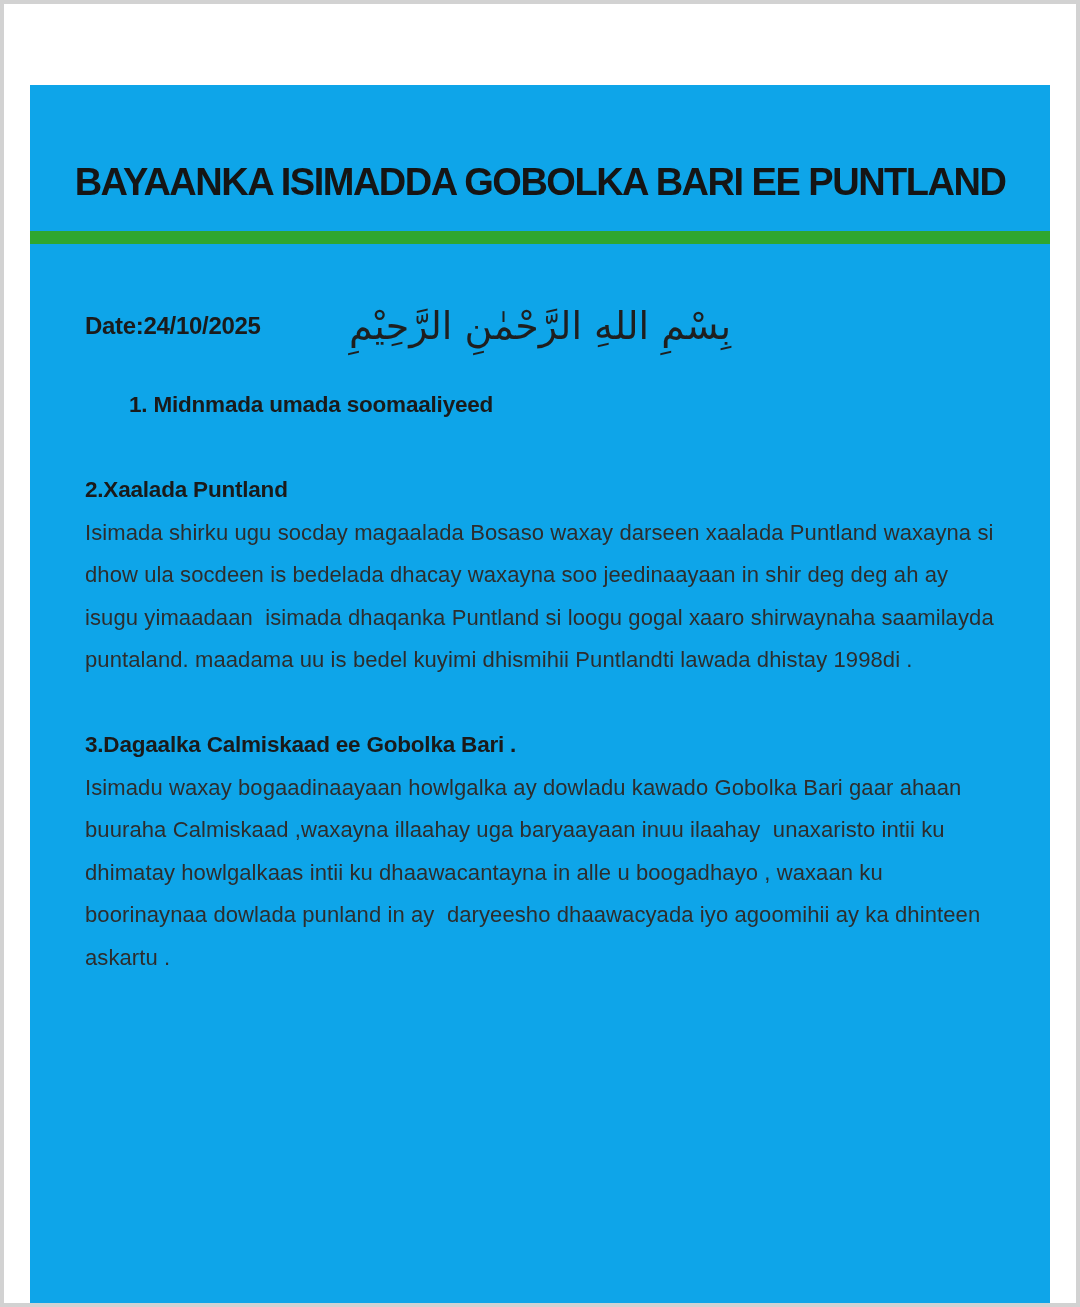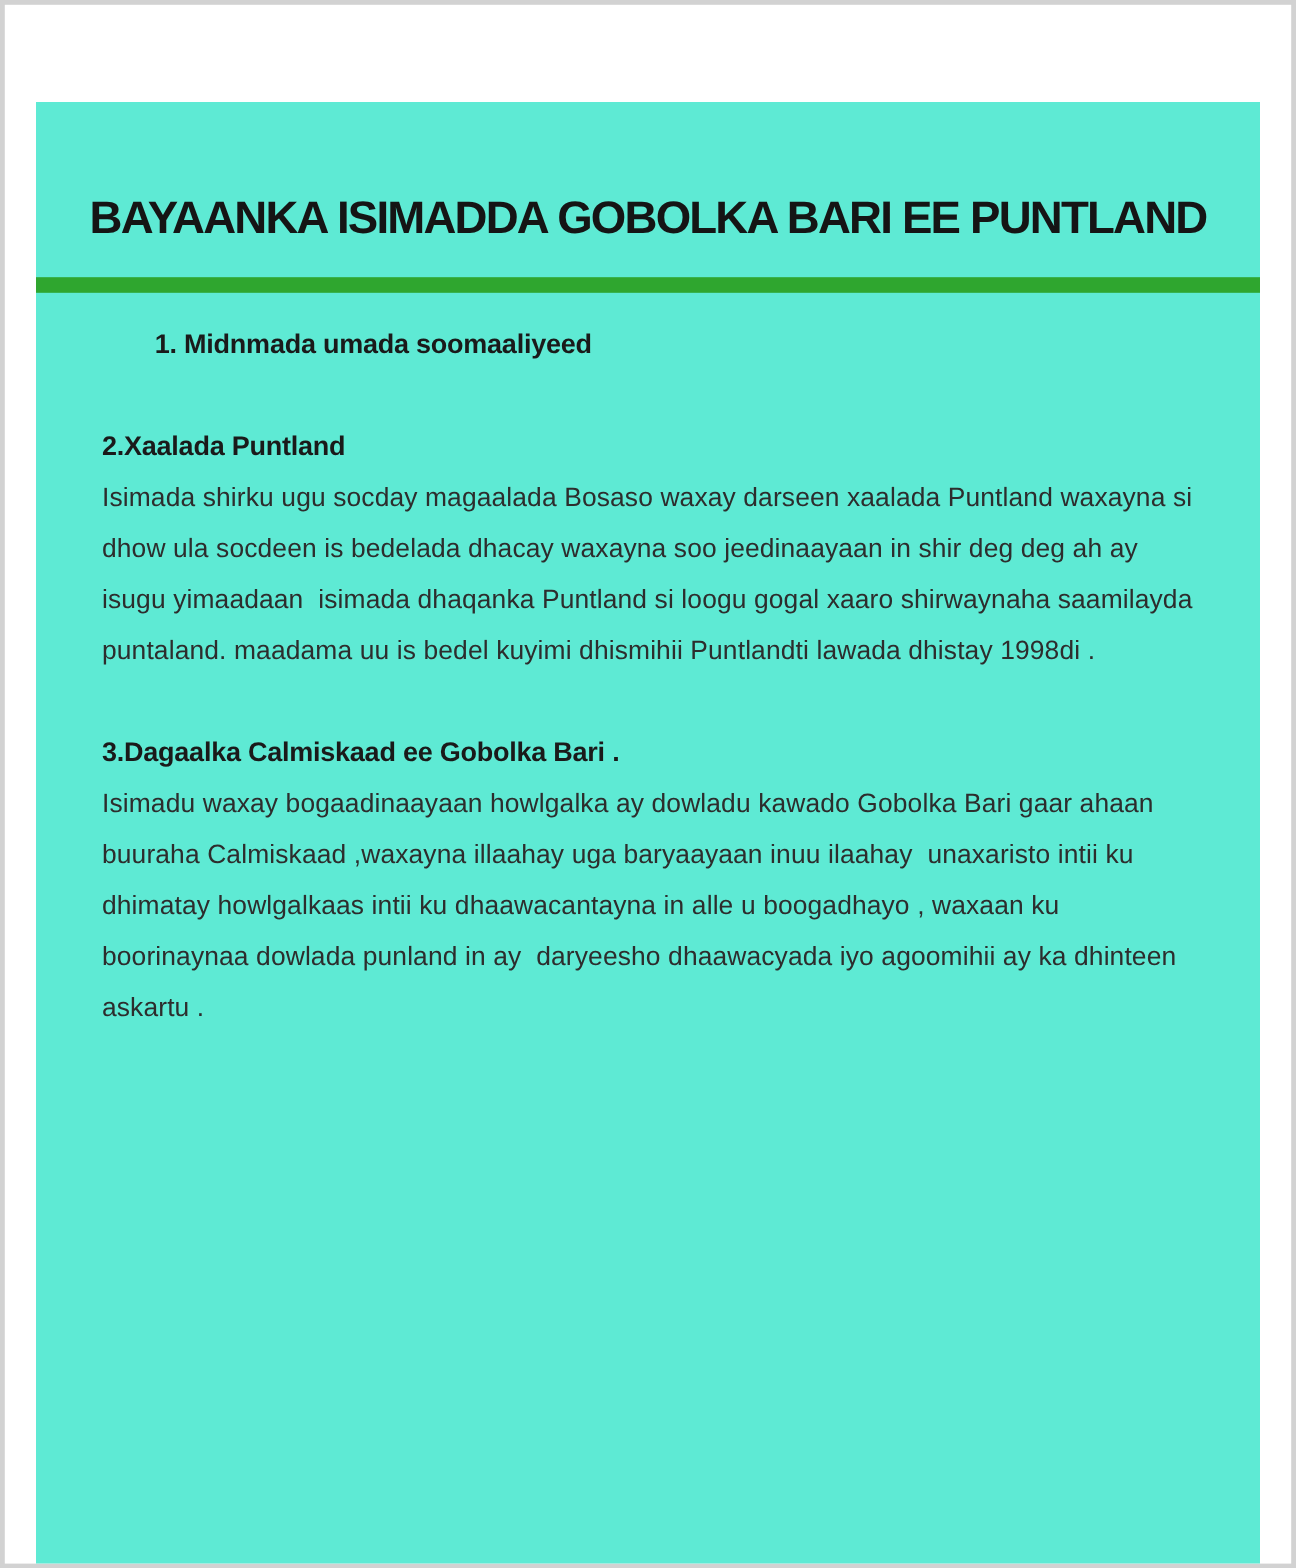--- a/index.html
+++ b/index.html
@@ -10,21 +10,21 @@
     width: 1080px;
     height: 1307px;
     background: #ffffff;
     border: 4px solid #d2d2d2;
     box-sizing: border-box;
     overflow: hidden;
     font-family: "Liberation Sans", sans-serif;
   }
   .page {
     margin: 81px 26px 0 26px;
-    background: #5eead4;
+    background: #0ea5e9;
     min-height: 1222px;
     box-sizing: border-box;
   }
   .title {
     margin: 0;
     padding-top: 76px;
     text-align: center;
     font-size: 38px;
     line-height: 42px;
     font-weight: bold;
@@ -91,20 +91,24 @@
 </style>
 </head>
 <body>
 
 <div class="page">
 
   <h1 class="title">BAYAANKA ISIMADDA GOBOLKA BARI EE PUNTLAND</h1>
 
   <div class="green-bar" style="background: rgb(47, 166, 47);"></div>
 
+  <div class="date-row">
+    <span class="date-label">Date:24/10/2025</span>
+    <span class="bismillah">بِسْمِ اللهِ الرَّحْمٰنِ الرَّحِيْمِ</span>
+  </div>
 
   <div class="doc-text">
 
 
     <div class="section">
       <h2>1. Midnmada umada soomaaliyeed</h2>
     </div>
 
     <div class="section">
       <h2>2.Xaalada Puntland</h2>

